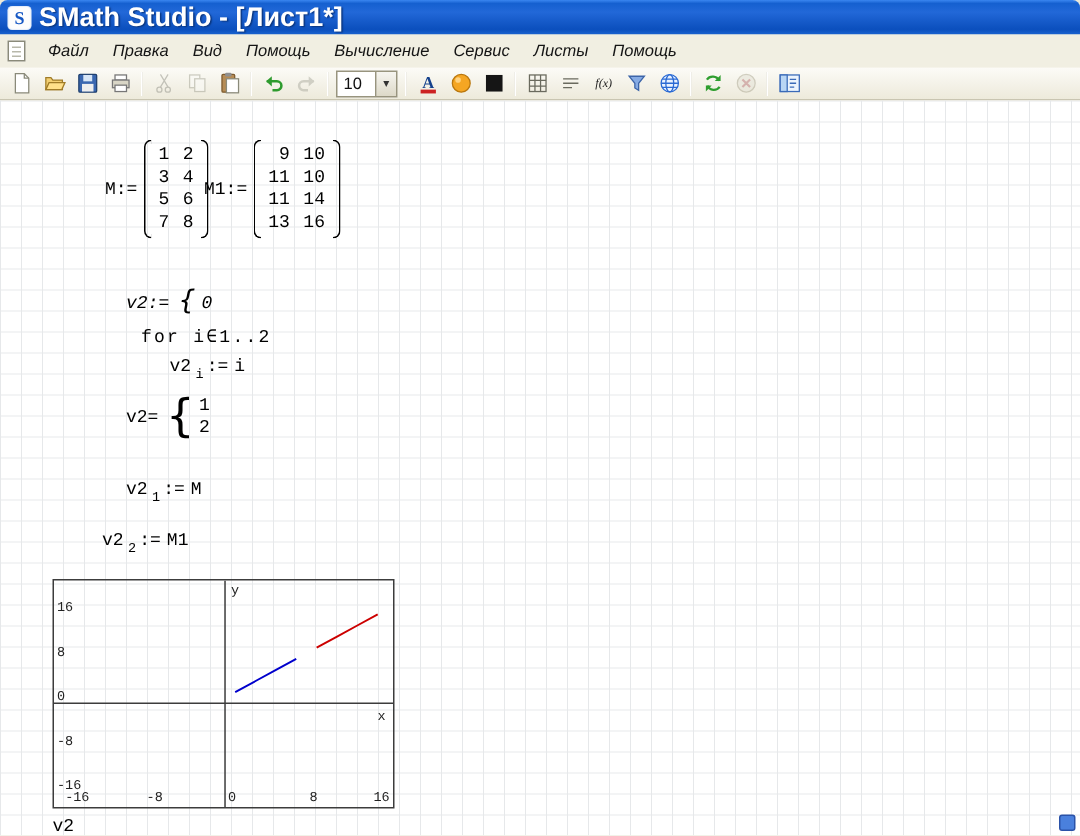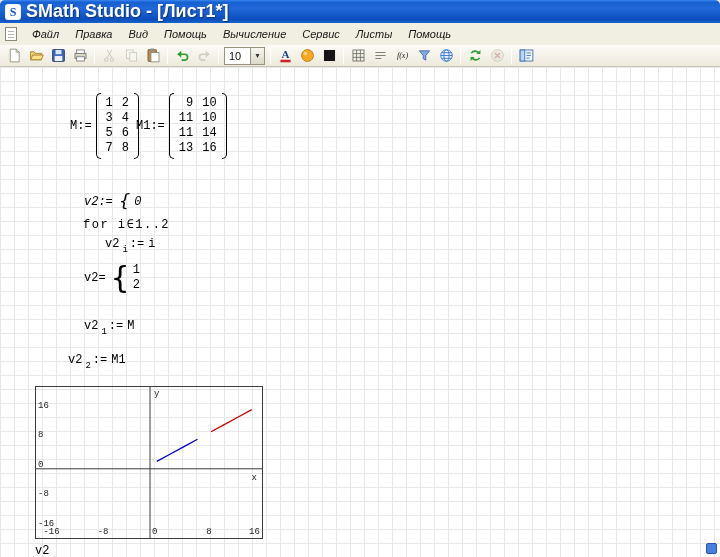--- a/index.html
+++ b/index.html
@@ -269,23 +269,23 @@
         <span class="paren r"></span>
       </span>
     </div>
 
     <div class="region mrow" style="left:84px; top:124px;font-style:italic;">
       <span>v2:=</span>
       <span class="brace-sm">{</span>
       <span>0</span>
     </div>
 
-    <div class="region forline" style="left:83px; top:150px;text-align:right;">for i∈1..2</div>
-
-    <div class="region" style="left:105px; top:170px;">
+    <div class="region forline" style="left:94px; top:150px;text-align:right;">for i∈1..2</div>
+
+    <div class="region" style="left:113px; top:170px;">
       <span>v2</span><sub>i</sub><span class="op">:=</span><span>i</span>
     </div>
 
     <div class="region mrow" style="left:84px; top:196px;">
       <span>v2=</span>
       <span class="brace-lg">{</span>
       <span class="stack">
         <div>1</div>
         <div>2</div>
       </span>

